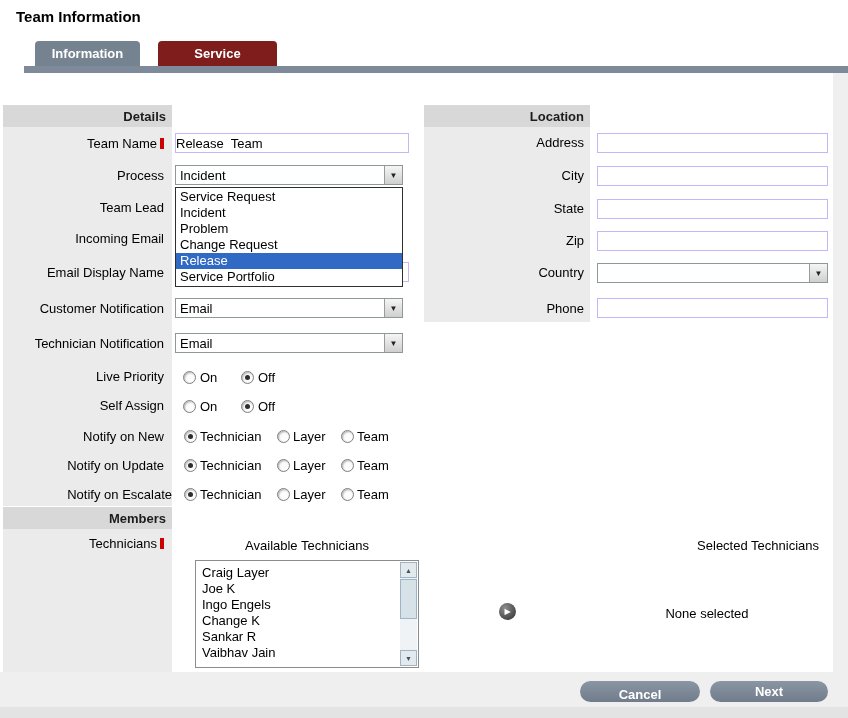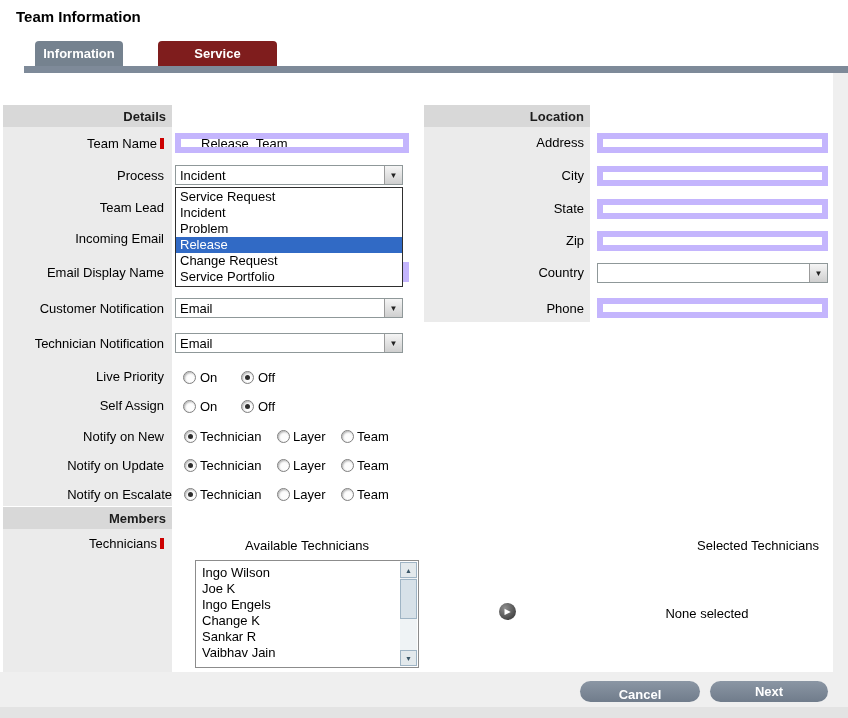--- a/index.html
+++ b/index.html
@@ -9,22 +9,22 @@
   .title{font-size:15px;font-weight:bold;}
   .tab{position:absolute;height:25px;border-radius:4px 4px 0 0;background:#7f1d1d;color:#fff;
        font-size:13px;font-weight:bold;display:flex;align-items:center;justify-content:center;cursor:pointer;}
   .tab.active{background:#75828f;}
   .tabbar{position:absolute;background:#7e8a99;}
   .panel-header{position:absolute;background:#d8d8d8;font-size:13px;font-weight:bold;color:#1c1c1c;
        display:flex;align-items:center;justify-content:flex-end;padding-right:6px;box-sizing:border-box;}
   .label-col{position:absolute;background:#ebebeb;}
   .flabel{position:absolute;font-size:13px;text-align:right;color:#000;white-space:nowrap;}
   .req{display:inline-block;width:4px;height:11px;background:#cc0000;margin-left:3px;vertical-align:-1px;}
-  .tinput{position:absolute;background:#fff;border:6px solid #c4b5fd;box-sizing:border-box;
-       font-size:13px;padding:0 20px;font-family:inherit;color:#000;outline:none;}
+  .tinput{position:absolute;background:#fff;border:1px solid #c4b5fd;box-sizing:border-box;
+       font-size:13px;padding:0 0;font-family:inherit;color:#000;outline:none;}
   .combo{position:absolute;background:#fff;border:1px solid #8f9899;box-sizing:border-box;}
   .combo .ctext{position:absolute;left:4px;top:50%;transform:translateY(-50%);font-size:13px;white-space:nowrap;}
   .combo .carrow{position:absolute;right:0;top:0;bottom:0;width:17px;background:linear-gradient(#f5f5f5,#cfcfcf);
        border-left:1px solid #9b9b9b;display:flex;align-items:center;justify-content:center;font-size:8px;color:#222;cursor:pointer;}
   .dropdown{position:absolute;background:#fff;border:1px solid #2f2f2f;box-sizing:border-box;z-index:20;padding:1px 0;}
   .dd-item{height:16px;line-height:16px;font-size:13px;padding-left:4px;white-space:nowrap;cursor:pointer;}
   .dd-item.hl{background:#316ac5;color:#fff;}
   .radio{position:absolute;width:11px;height:11px;border-radius:50%;background:#fdfdfd;border:1px solid #7f7f7f;
        box-shadow:inset 1px 1px 2px rgba(0,0,0,.3);cursor:pointer;}
   .radio.checked::after{content:"";position:absolute;left:3px;top:3px;width:5px;height:5px;border-radius:50%;background:#2e2e2e;}
@@ -42,21 +42,21 @@
        color:#fff;font-size:13px;font-weight:bold;display:flex;align-items:center;justify-content:center;cursor:pointer;}
   .caption{position:absolute;font-size:13px;text-align:center;}
 </style>
 </head>
 <body>
 
 <div class="page">
 
   <div class="abs title" style="left:16px;top:8px;">Team Information</div>
 
-  <div class="tab active" style="left:35px;top:41px;width:88px;">
+  <div class="tab active" style="left:35px;top:41px;width:105px;">
     <span>Information</span>
   </div>
   <div class="tab" style="left:158px;top:41px;width:119px;">
     <span>Service</span>
   </div>
   <div class="tabbar" style="left:24px;top:66px;width:824px;height:7px;"></div>
 
   <div class="abs" style="left:833px;top:73px;width:15px;height:645px;background:#efefef;"></div>
   <div class="abs" style="left:0;top:672px;width:848px;height:46px;background:#efefef;"></div>
   <div class="abs" style="left:0;top:707px;width:848px;height:11px;background:#e3e3e3;"></div>
@@ -94,22 +94,22 @@
 
   <div class="combo" style="left:175px;top:165px;width:228px;height:20px;">
     <span class="ctext">Incident</span>
     <span class="carrow">▼</span>
   </div>
 
   <div class="dropdown" style="left:175px;top:187px;width:228px;">
     <div class="dd-item">Service Request</div>
     <div class="dd-item">Incident</div>
     <div class="dd-item">Problem</div>
+    <div class="dd-item">Change Request</div>
     <div class="dd-item hl">Release</div>
-    <div class="dd-item">Change Request</div>
     <div class="dd-item">Service Portfolio</div>
   </div>
 
   <input class="tinput" style="left: 175px; top: 262px; width: 234px; height: 20px; z-index: 5;">
 
   <div class="combo" style="left:175px;top:298px;width:228px;height:20px;">
     <span class="ctext">Email</span>
     <span class="carrow">▼</span>
   </div>
 
@@ -147,21 +147,21 @@
   <span class="radio" style="left:277px;top:488px;"></span>
   <span class="rlabel" style="left:293px;top:487px;">Layer</span>
   <span class="radio" style="left:341px;top:488px;"></span>
   <span class="rlabel" style="left:357px;top:487px;">Team</span>
 
   <div class="caption" style="left:195px;top:538px;width:224px;">Available Technicians</div>
   <div class="caption" style="left:595px;top:538px;width:224px;text-align:right;">Selected Technicians</div>
 
   <div class="listbox" style="left:195px;top:560px;width:224px;height:108px;">
     <div style="padding:4px 18px 0 0;">
-      <div class="li">Ingo Wilson</div>
+      <div class="li">Craig Layer</div>
       <div class="li">Joe K</div>
       <div class="li">Ingo Engels</div>
       <div class="li">Change K</div>
       <div class="li">Sankar R</div>
       <div class="li">Vaibhav Jain</div>
     </div>
     <div class="scroll">
       <div class="sbtn" style="top:0;">▲</div>
       <div class="sthumb"></div>
       <div class="sbtn" style="bottom:0;">▼</div>

